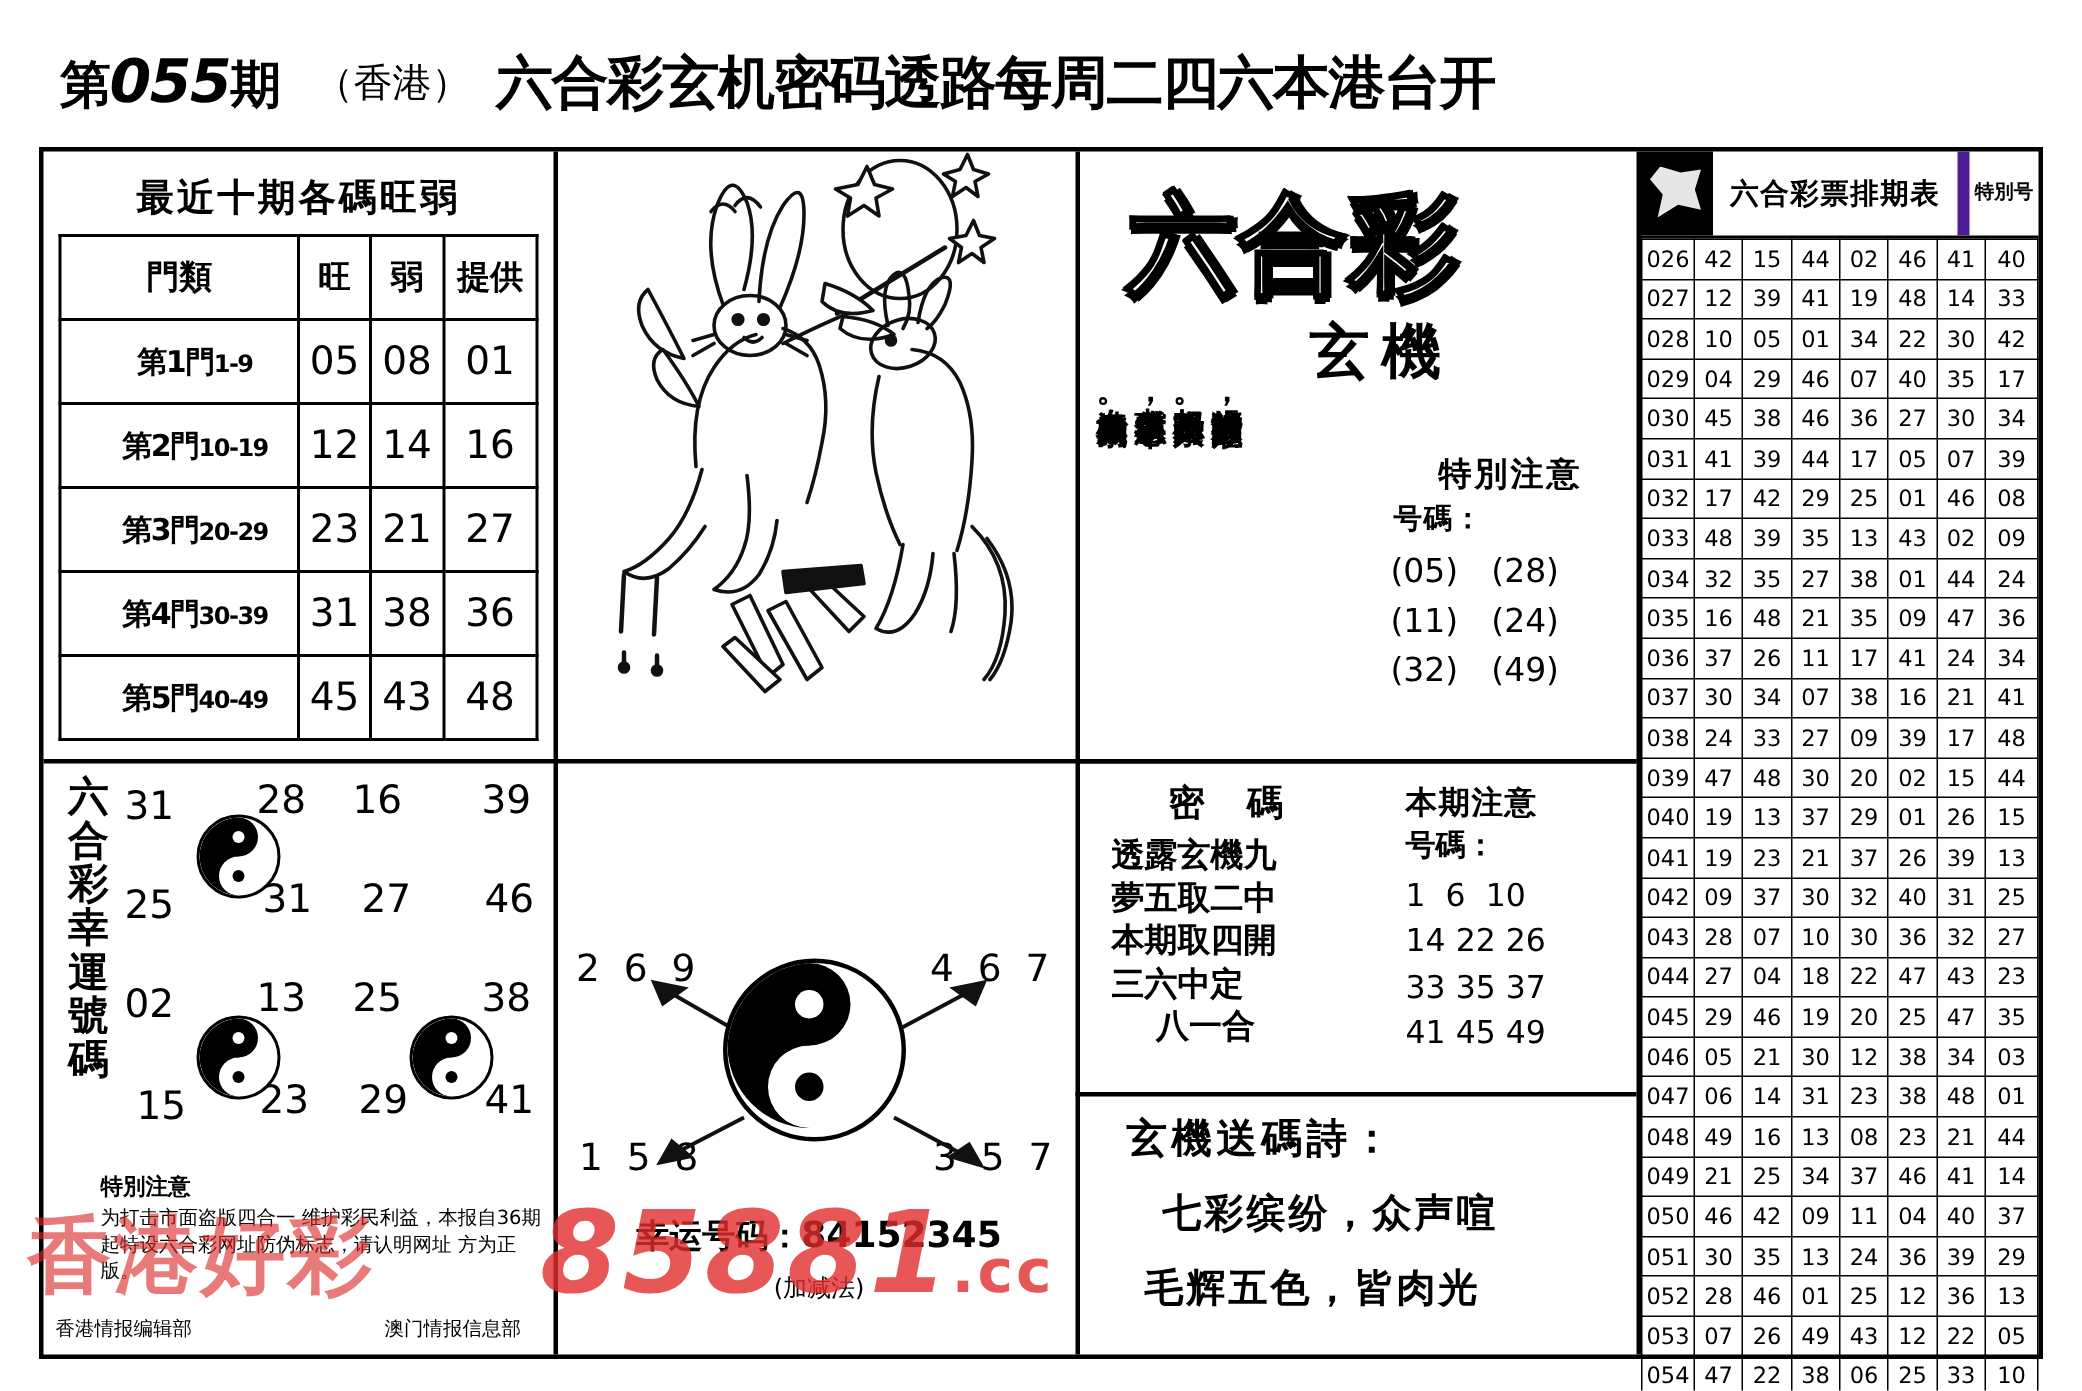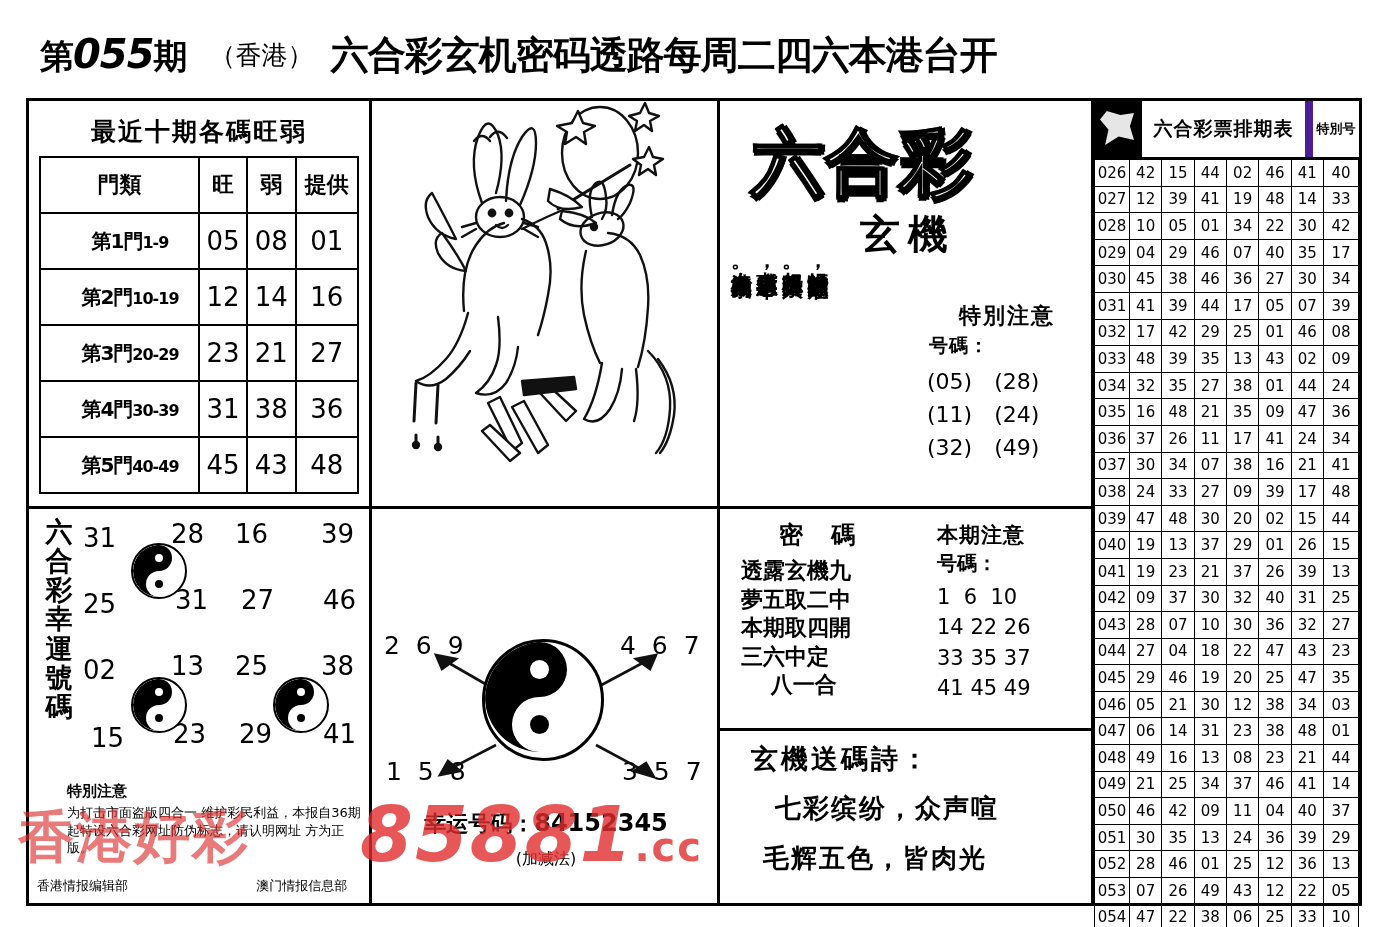--- a/index.html
+++ b/index.html
@@ -271,21 +271,21 @@
     letter-spacing: 2px;
     -webkit-text-stroke: 2px #000;
     color: #fff;
     text-shadow:
       3px 3px 0 #000, -1px -1px 0 #000,
       4px 0px 0 #000, 0px 4px 0 #000;
     font-family: "DejaVu Sans", sans-serif;
   }
   .logo-sub {
     position: absolute;
-    left: 137px; top: 106px;
+    left: 150px; top: 106px;
     font-size: 40px;
     font-weight: bold;
     letter-spacing: 8px;
   }
 
   
   #p-poem { left: 694px; top: 150px; width: 368px; height: 258px; }
   .poem-cols {
     position: absolute;
     left: 6px; top: 4px;

